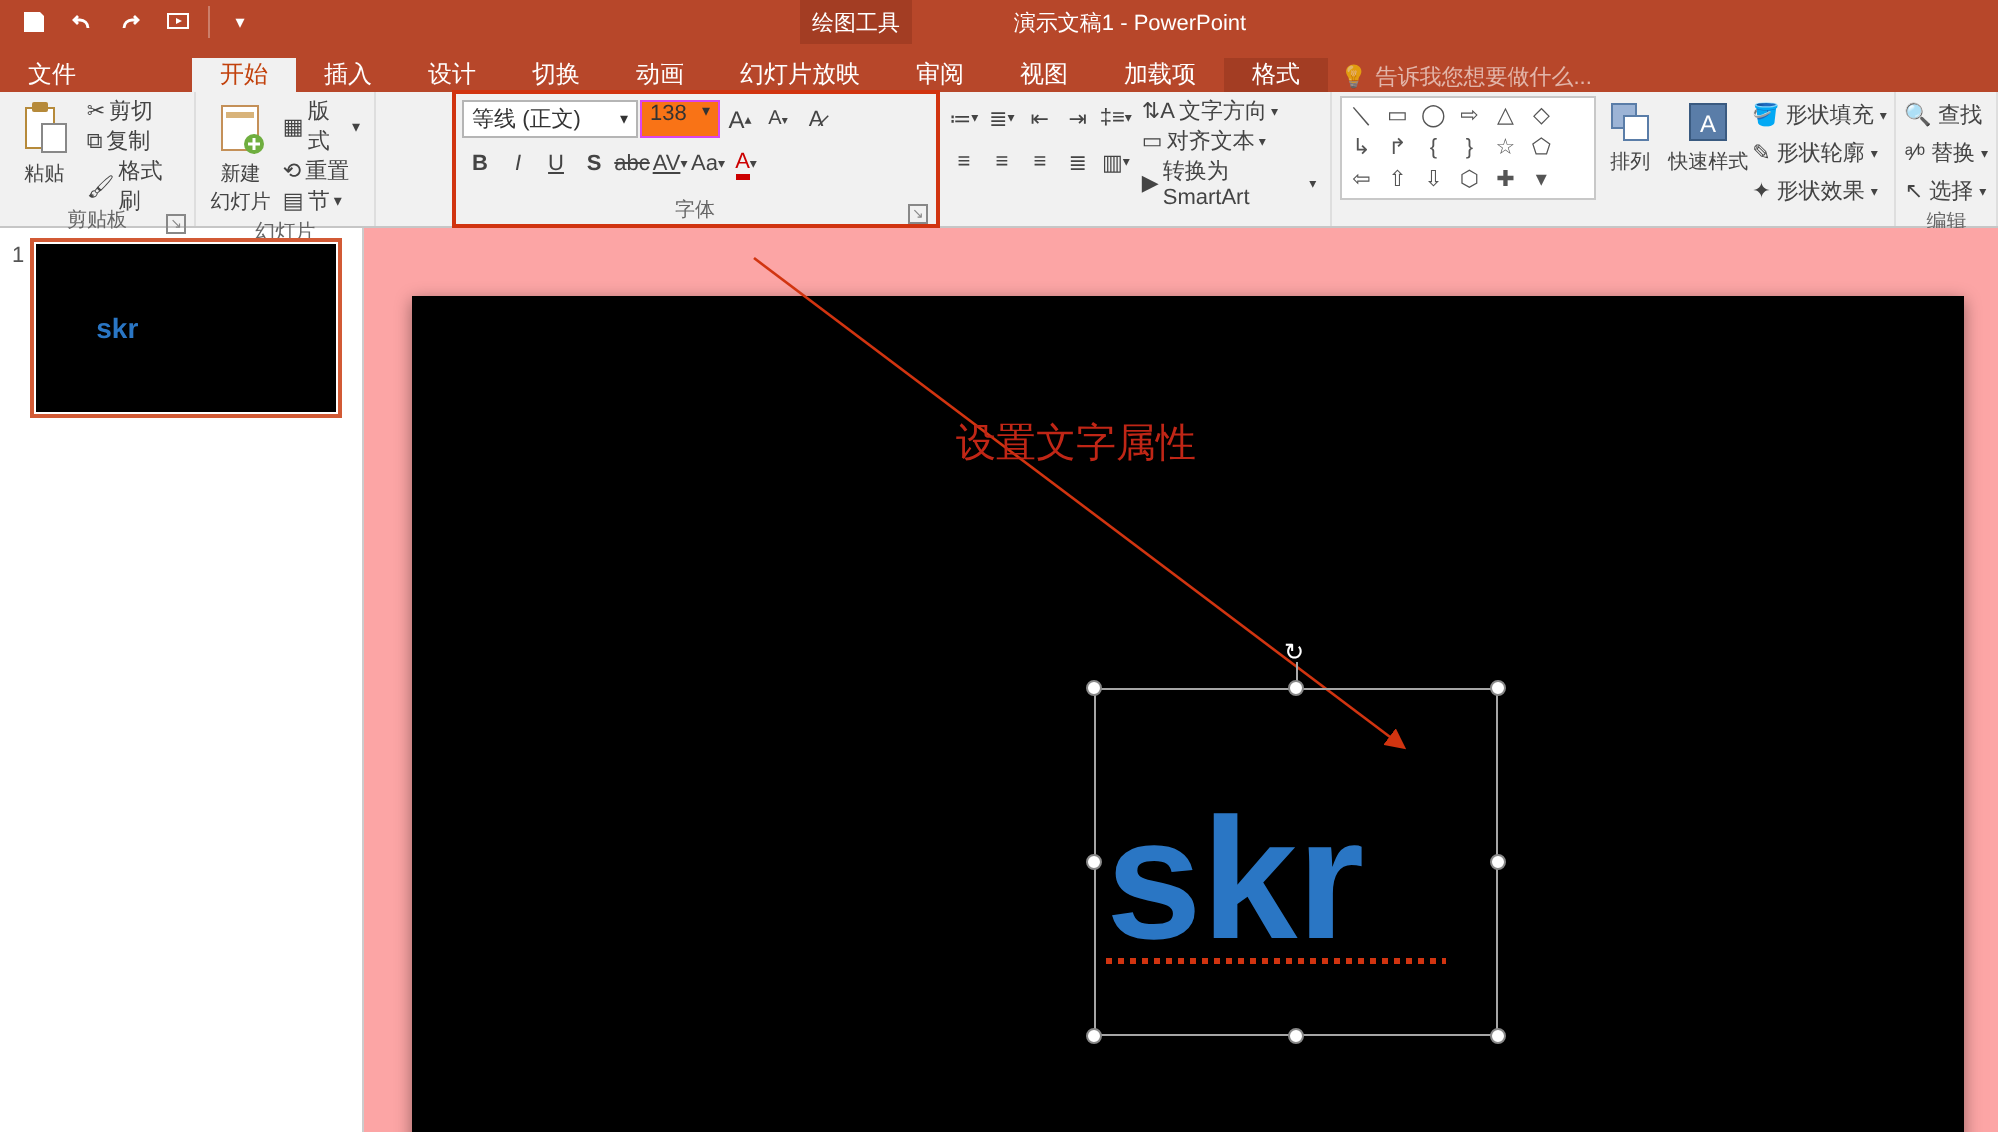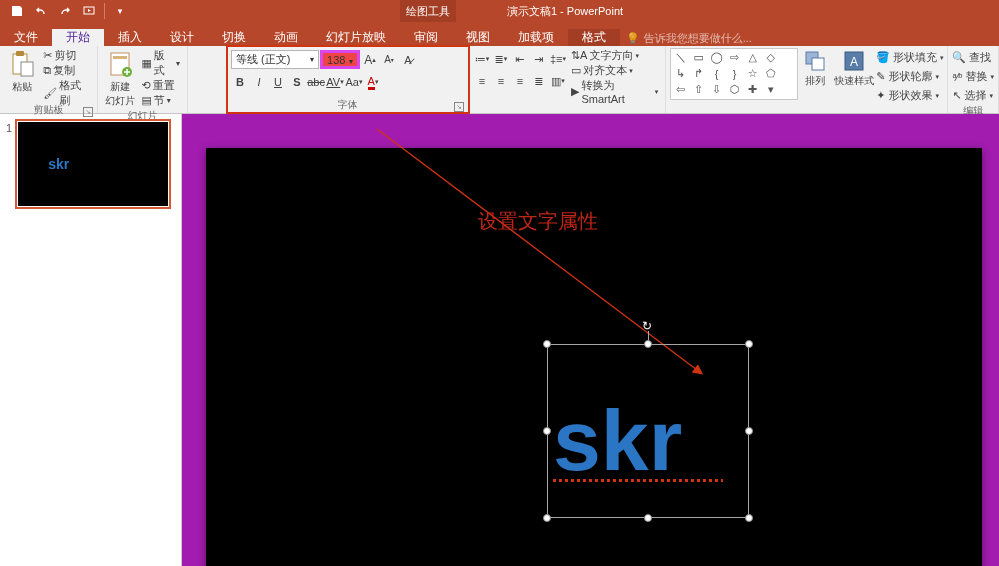--- a/index.html
+++ b/index.html
@@ -9,57 +9,57 @@
 .titlebar { height: 22px; background: #b7472a; display: flex; align-items: center; color: #fff; font-size: 11px; }
 .qat { display: flex; align-items: center; gap: 2px; padding-left: 6px; }
 .qat-btn { width: 22px; height: 20px; display: flex; align-items: center; justify-content: center; color: #fff; }
 .qat-divider { width: 1px; height: 16px; background: rgba(255,255,255,0.3); margin: 0 2px; }
 .context-tab-label { position: absolute; left: 400px; top: 0; height: 22px; width: 56px; background: #a33d23; display:flex; align-items:center; justify-content:center; font-size:11px;}
 .title-text { flex: 1; text-align: center; }
 
 
 .tabrow { height: 24px; background: #b7472a; display: flex; align-items: flex-end; color: #fff; font-size: 12px; }
 .tab { padding: 0 14px; display: flex; align-items: center; cursor: pointer; }
-.tab.active { background: #f1f1f1; color: #4c1d95; }
+.tab.active { background: #f1f1f1; color: #c2410c; margin-left: 44px; }
 .tab.context { background: #a33d23; }
 .tell-me { display:flex; align-items:center; padding-left: 6px; color: rgba(255,255,255,0.6); font-size:11px; gap:4px;}
 
 
 .ribbon { height: 68px; background: #f1f1f1; border-bottom: 1px solid #c6c6c6; display: flex; }
 .group { border-right: 1px solid #dedede; display: flex; flex-direction: column; align-items: center; padding: 2px 4px 0 4px; position: relative; }
 .group-body { display: flex; flex: 1; align-items: flex-start; }
 .group-label { font-size: 10px; color: #666; padding: 1px 0; width: 100%; text-align: center; position: relative; }
 .dl { position:absolute; right:0; bottom:1px; width:10px; height:10px; border:1px solid #888; font-size:7px; color:#888; display:flex; align-items:center; justify-content:center;}
 
 .big-btn { width: 38px; display:flex; flex-direction:column; align-items:center; font-size:10px; color:#444; gap:2px; padding-top:2px;}
 .ico { display:block; }
 .col { display:flex; flex-direction:column; justify-content:space-around; height:54px; font-size:11px; color:#444; padding: 0 3px;}
 .mini { font-size:11px; color:#444; display:flex; align-items:center; gap:2px;}
 .fg-red { outline: 2px solid #d13410; outline-offset: -1px; }
 
 .font-combo { width: 88px; height: 19px; border:1px solid #b5b5b5; background:#fff; font-size:11px; padding:0 4px; display:flex; align-items:center; justify-content:space-between; color:#333;}
-.size-combo { width: 40px; height: 19px; border:3px solid #d946ef; background:#ef4444; font-size:11px; padding:0 4px; display:flex; align-items:flex-end; justify-content:space-between; color:#333;}
+.size-combo { width: 40px; height: 19px; border:1px solid #d946ef; background:#f97316; font-size:11px; padding:0 4px; display:flex; align-items:flex-start; justify-content:space-between; color:#333;}
 .sbtn { width:18px; height:18px; border:1px solid transparent; display:flex; align-items:center; justify-content:center; font-size:11px; color:#444;}
 .fgroup2-row{display:flex; gap:1px; align-items:center;}
 
 .shape-gallery{ width:128px; height:52px; border:1px solid #c8c8c8; background:#fff; display:flex; flex-wrap:wrap; padding:1px; gap:1px; align-content:flex-start;}
 .shape-gallery .sh{width:17px;height:15px;display:flex;align-items:center;justify-content:center;font-size:11px;color:#555;}
 
 .edit-col{display:flex;flex-direction:column;font-size:11px;color:#444;gap:4px;padding-top:2px;}
 .edit-col .itm{display:flex;align-items:center;gap:3px;white-space:nowrap;}
 
 
 .workarea { display:flex; height: calc(566px - 22px - 24px - 68px); }
 .slide-panel { width: 182px; background:#fff; border-right:1px solid #ccc; padding:8px 6px;}
 .thumb-wrap{display:flex; gap:6px;}
 .thumb-num{font-size:11px;color:#555;}
 .thumb{ width:150px; height:84px; background:#000; outline:2px solid #d25a35; outline-offset:1px; position:relative;}
 .thumb-text{position:absolute; left:30px; top:34px; color:#2a76c4; font-size:14px; font-weight:bold;}
 
-.canvas-area{ flex:1; background:#a21caf; position:relative; overflow:hidden;}
+.canvas-area{ flex:1; background:#fca5a5; position:relative; overflow:hidden;}
 .slide{ position:absolute; left:24px; top:34px; width:776px; height:436px; background:#000; box-shadow:0 2px 8px rgba(0,0,0,0.4);}
 
 .annot{position:absolute; left:272px; top:60px; color:#c02616; font-size:20px; font-family:"SimSun","NSimSun",serif;}
 .arrow-svg{position:absolute; left:165px; top:-25px; pointer-events:none;}
 
 .textbox{position:absolute; left:341px; top:196px; width:202px; height:174px; border:1px solid #a6a6a6;}
 .handle{position:absolute;width:8px;height:8px;border:1px solid #888;background:#fff;border-radius:50%;}
 .h-tl{left:-5px;top:-5px;} .h-tm{left:calc(50% - 4px);top:-5px;} .h-tr{right:-5px;top:-5px;}
 .h-ml{left:-5px;top:calc(50% - 4px);} .h-mr{right:-5px;top:calc(50% - 4px);}
 .h-bl{left:-5px;bottom:-5px;} .h-bm{left:calc(50% - 4px);bottom:-5px;} .h-br{right:-5px;bottom:-5px;}

